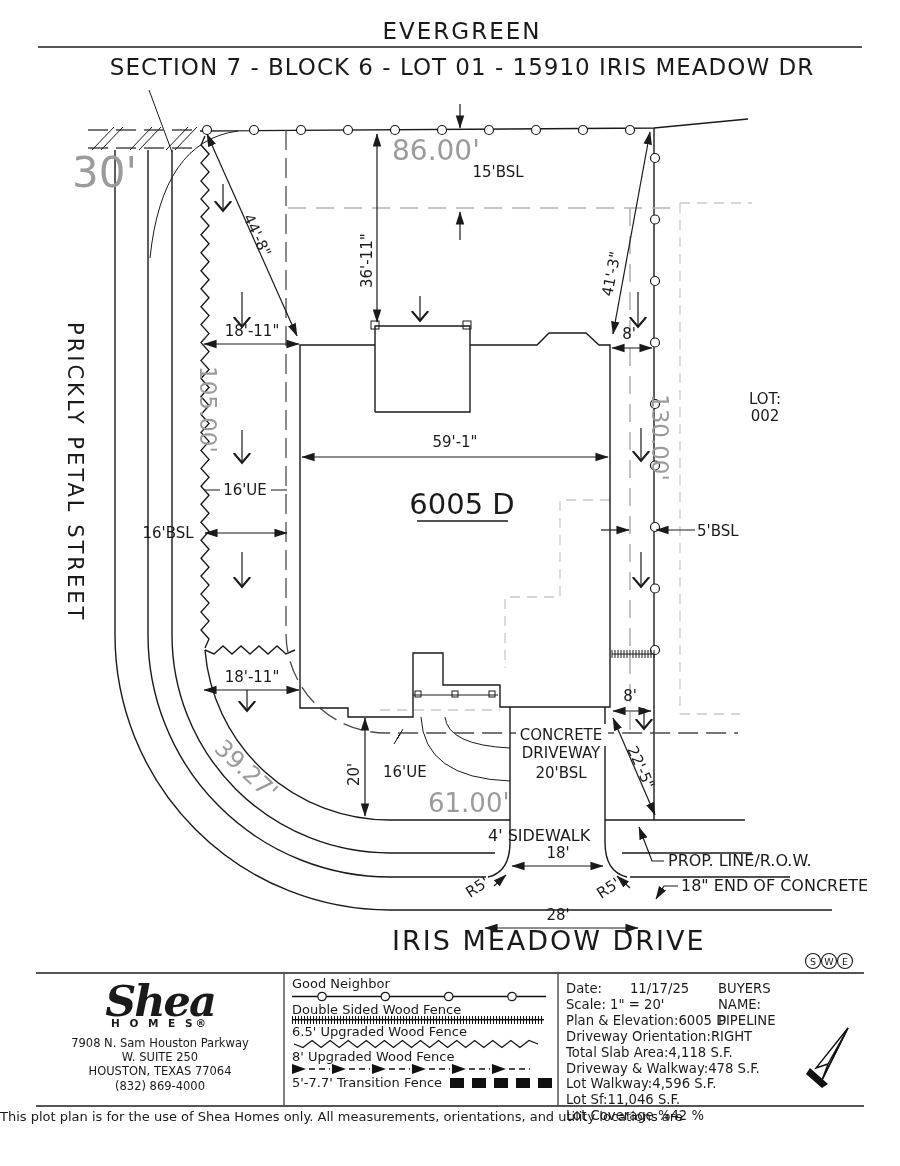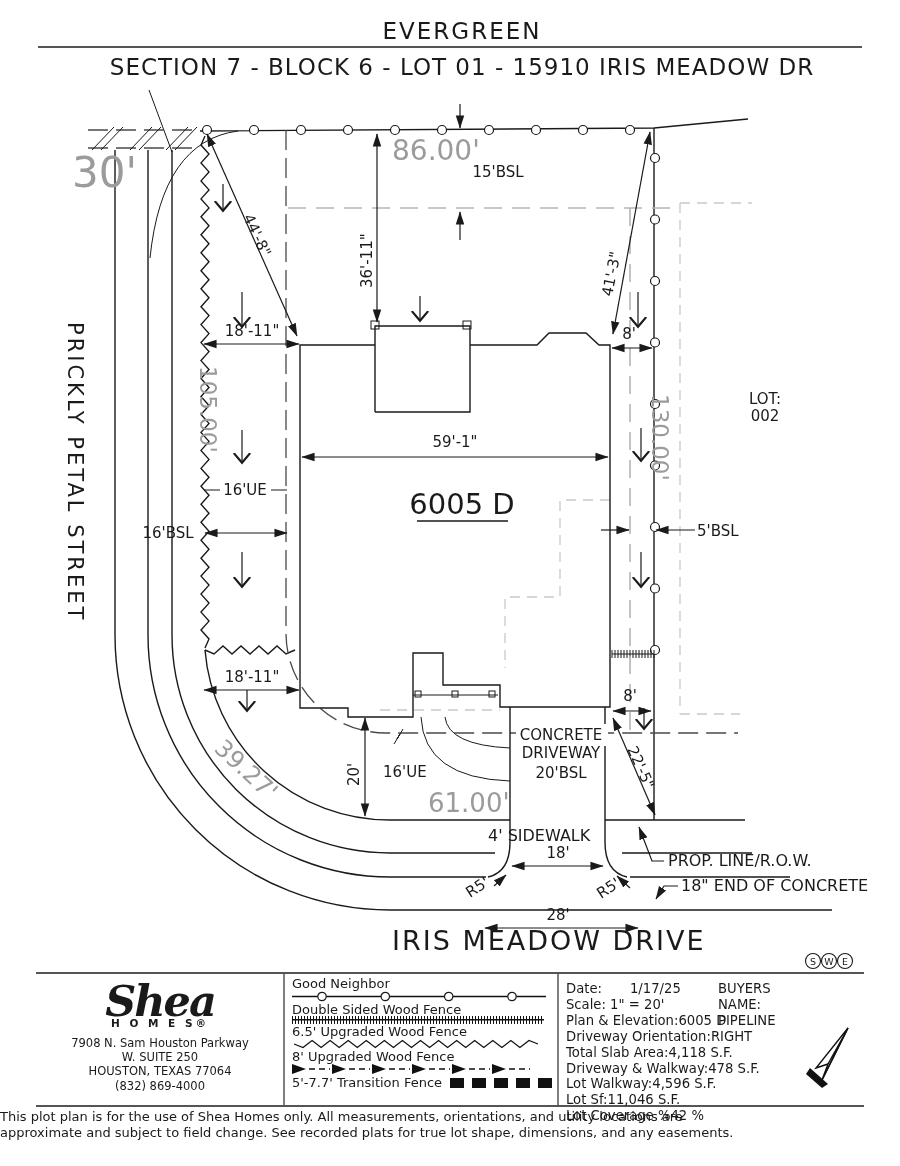--- a/index.html
+++ b/index.html
@@ -296,21 +296,21 @@
     <span class="sq"></span>
     <span class="sq"></span>
     <span class="sq"></span>
     <span class="sq"></span>
   </div>
 </div>
 
 <div class="abs info-blk">
   <div class="i-two">
     <div>
-      <div><span>Date:</span><span class="i-date">1/17/25</span></div>
+      <div><span>Date:</span><span class="i-date">11/17/25</span></div>
       <div>Scale: 1" = 20'</div>
     </div>
     <div class="i-right">
       <div>BUYERS NAME:</div>
       <div>PIPELINE</div>
     </div>
   </div>
   <div class="i-row">
       <span>Plan &amp; Elevation:</span>
       <span>6005 D</span>
@@ -344,14 +344,13 @@
 <svg class="abs compass" width="64" height="70">
   <g stroke="#111" stroke-width="1.4" fill="none">
     <path d="M50,6 L18,46 L30,42 L24,58 Z"></path>
     <path d="M50,6 L30,42 M50,6 L24,58"></path>
   </g>
   <path d="M12,46 L30,62 L24,66 L8,52 Z" fill="#111"></path>
 </svg>
 
 <div class="abs disclaimer">
   <div>This plot plan is for the use of Shea Homes only. All measurements, orientations, and utility locations are</div>
-  <div>approximate and subject to field change. See recorded plats for true lot shape, dimensions, and any easements.</div>
 </div>
 
 </body></html>

